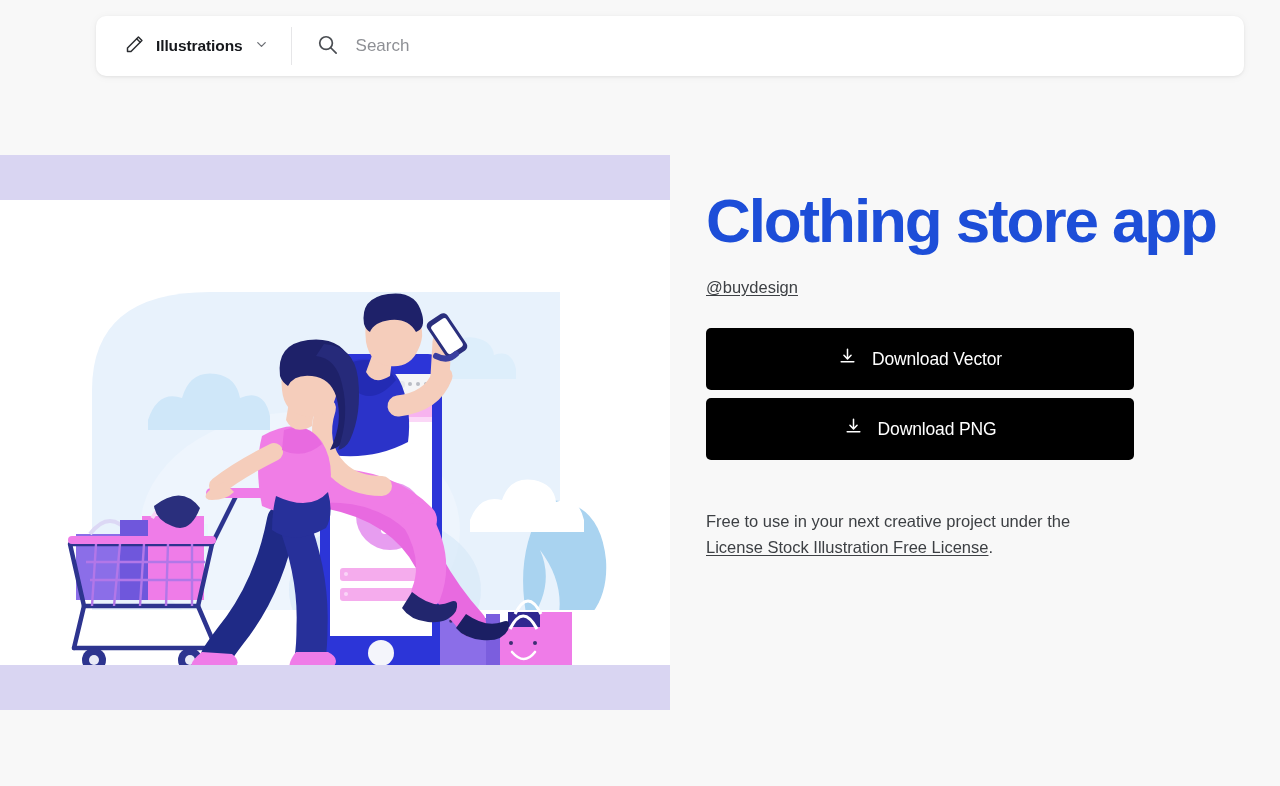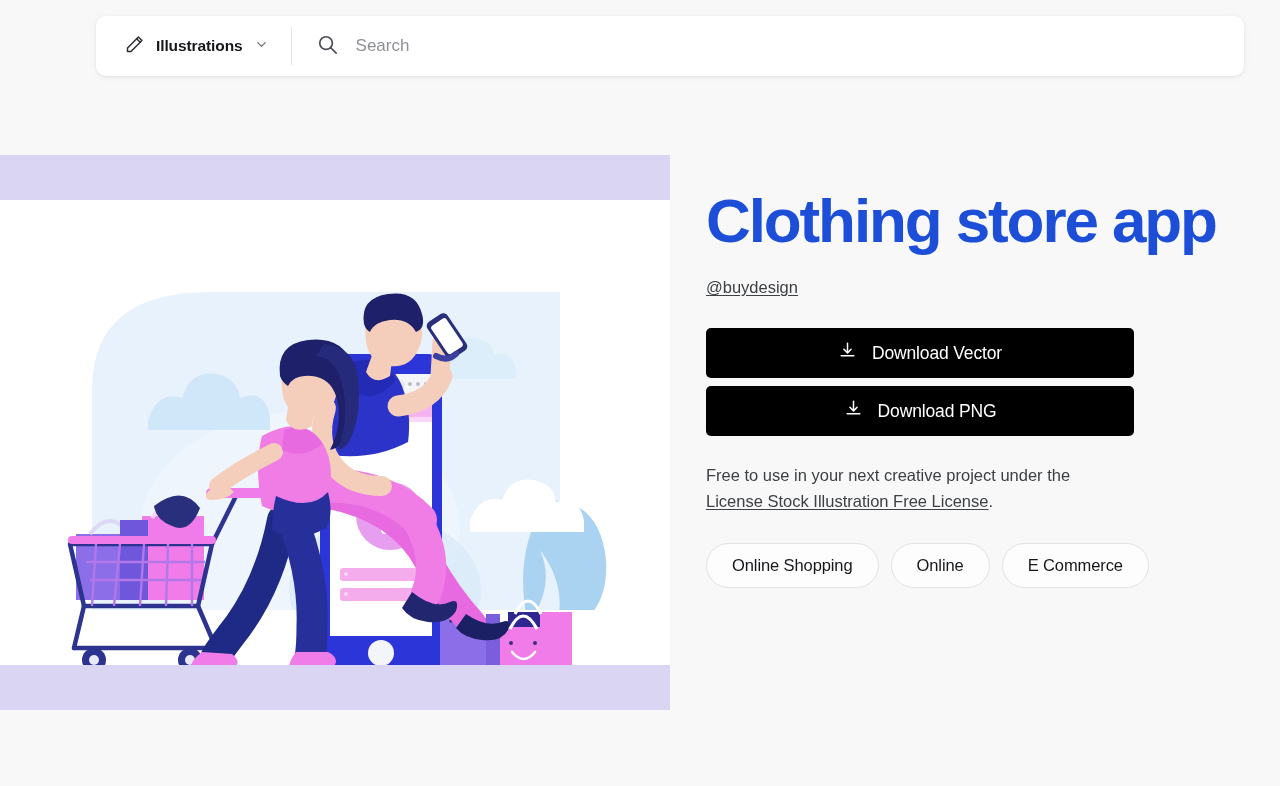--- a/index.html
+++ b/index.html
@@ -115,39 +115,39 @@
     margin-top: 26px;
     font-size: 16.5px;
     color: #3d4044;
     text-decoration: underline;
     text-underline-offset: 2px;
     cursor: pointer;
   }
   .btn-stack { margin-top: 31px; }
   .dl-btn {
     width: 428px;
-    height: 50px;
+    height: 62px;
     background: #000000;
     color: #ffffff;
     border: none;
     border-radius: 5px;
     font-family: "Liberation Sans", sans-serif;
     font-size: 17.5px;
     font-weight: 500;
     display: flex;
     align-items: center;
     justify-content: center;
     gap: 15px;
     cursor: pointer;
     letter-spacing: -0.15px;
   }
   .dl-btn + .dl-btn { margin-top: 8px; }
 
   .license {
-    margin-top: 26px;
+    margin-top: 48px;
     font-size: 16.5px;
     line-height: 1.6;
     color: #3d4044;
     max-width: 430px;
   }
   .license a {
     color: #3d4044;
     text-decoration: underline;
     text-underline-offset: 2px;
     cursor: pointer;
@@ -391,18 +391,13 @@
       <span>Download PNG</span>
     </button>
   </div>
 
   <p class="license">
     <span>Free to use in your next creative project under the</span>
     <br>
     <a href="#">License Stock Illustration Free License</a><span>.</span>
   </p>
 
-  <div class="tags">
-    <span class="tag">Online Shopping</span>
-    <span class="tag">Online</span>
-    <span class="tag">E Commerce</span>
-  </div>
 </div>
 
 </body></html>

